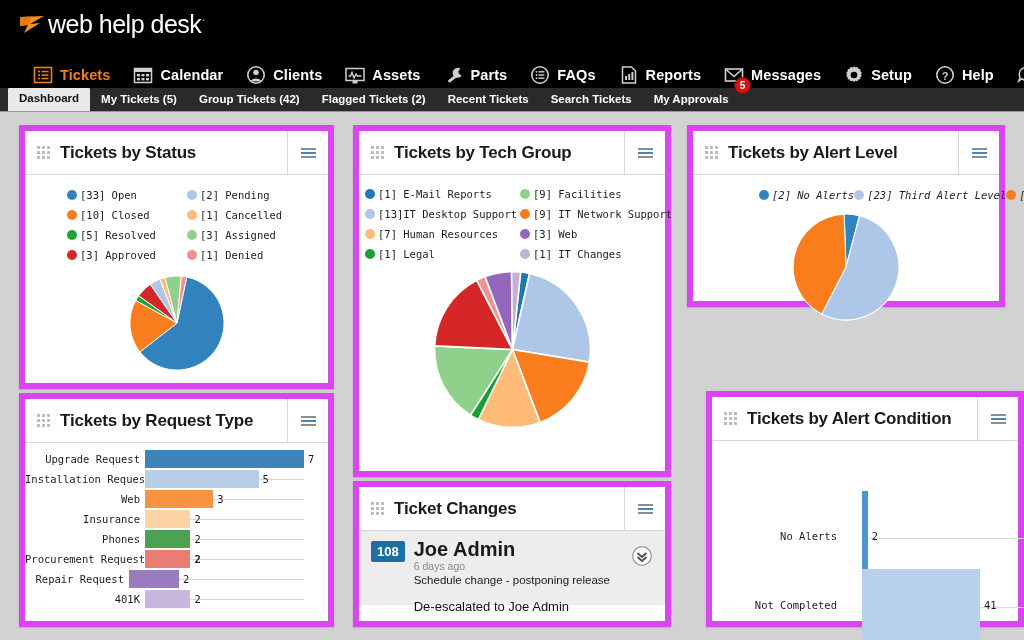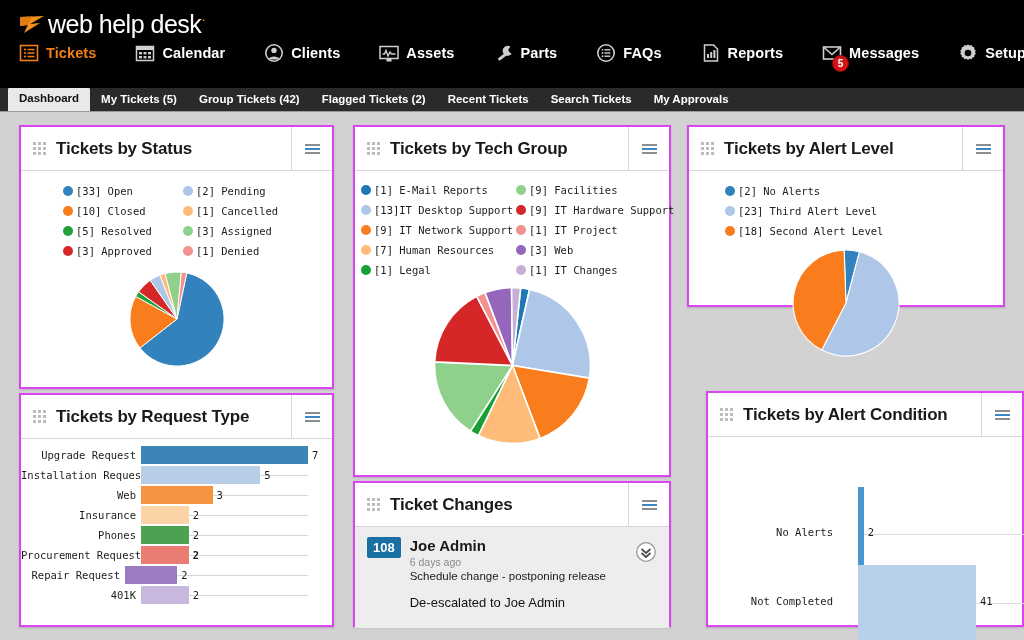--- a/index.html
+++ b/index.html
@@ -26,24 +26,24 @@
     font-size: 25px;
     letter-spacing: -0.5px;
     font-weight: 400;
     position: relative;
     top: -1px;
   }
   .logo-text .dot { color: #ff7f0e; font-size: 14px; vertical-align: super; }
 
   .navrow {
     display: flex;
-    align-items: flex-start;
-    padding-left: 18px;
+    align-items: flex-end;
+    padding-left: 32px;
     height: 44px;
-    gap: 16px;
+    gap: 0px;
   }
   .navitem {
     display: flex;
     align-items: center;
     gap: 6px;
     margin-right: 22px;
     cursor: pointer;
     position: relative;
     white-space: nowrap;
   }
@@ -99,21 +99,21 @@
   
   .board {
     position: absolute;
     top: 112px; left: 0;
     width: 1024px; height: 528px;
     background: #d2d2d2;
   }
   .widget {
     position: absolute;
     background: #ffffff;
-    border: 2px solid #d946ef;
+    border: 6px solid #d946ef;
     box-shadow: 0 1px 2px rgba(0,0,0,0.16);
   }
   .wh {
     height: 44px;
     border-bottom: 1px solid #d7d7d7;
     display: flex;
     align-items: center;
     background: #fff;
     position: relative;
   }
@@ -209,21 +209,21 @@
     color: #fff;
     font-size: 13px;
     font-weight: 700;
     padding: 3px 6px;
     border-radius: 2px;
     margin-right: 9px;
     flex: 0 0 auto;
     line-height: 15px;
   }
   .act-main { flex: 1 1 auto; }
-  .act-name { font-size: 15px; font-weight: 700; color: #1a1a1a; line-height: 17px; }
+  .act-name { font-size: 20px; font-weight: 700; color: #1a1a1a; line-height: 17px; }
   .act-time { font-size: 10.5px; color: #8a8a8a; margin-top: 2px; line-height: 13px; }
   .act-sub { font-size: 11.5px; color: #1a1a1a; line-height: 14px; }
   .act-msg { font-size: 13px; color: #111; margin-top: 12px; }
   .act-expand {
     position: absolute; right: 0; top: 4px;
     width: 22px; height: 22px; cursor: pointer;
   }
 </style>
 </head>
 <body>
@@ -464,30 +464,22 @@
             </div>
           <div class="lg-item">
               <span class="sw" style="background:#8fd18a"></span>
               <span>[9] Facilities</span>
             </div>
           <div class="lg-item">
               <span class="sw" style="background:#aec7e8"></span>
               <span>[13]IT Desktop Support</span>
             </div>
           <div class="lg-item">
-              <span class="sw" style="background:#d62728"></span>
-              <span>[9] IT Hardware Support</span>
-            </div>
-          <div class="lg-item">
               <span class="sw" style="background:#f97d1c"></span>
               <span>[9] IT Network Support</span>
-            </div>
-          <div class="lg-item">
-              <span class="sw" style="background:#f2918f"></span>
-              <span>[1] IT Project</span>
             </div>
           <div class="lg-item">
               <span class="sw" style="background:#ffbb78"></span>
               <span>[7] Human Resources</span>
             </div>
           <div class="lg-item">
               <span class="sw" style="background:#9467bd"></span>
               <span>[3] Web</span>
             </div>
           <div class="lg-item">
@@ -530,21 +522,21 @@
             <i></i>
           </span>
         <span class="wtitle">Tickets by Alert Level</span>
         <span class="wmenu">
             <i></i>
             <i class="mid"></i>
             <i></i>
           </span>
       </div>
       <div class="wbody" style="height:214px;">
-        <div class="legend" style="grid-template-columns:1fr; padding:10px 0 0 36px;">
+        <div class="legend" style="grid-template-columns:1fr 1fr 1fr; padding:10px 0 0 66px;font-style:italic;">
           <div class="lg-item">
               <span class="sw" style="background:#3182bd"></span>
               <span>[2] No Alerts</span>
             </div>
           <div class="lg-item">
               <span class="sw" style="background:#aec7e8"></span>
               <span>[23] Third Alert Level</span>
             </div>
           <div class="lg-item">
               <span class="sw" style="background:#f97d1c"></span>
@@ -664,21 +656,21 @@
             <i></i>
             <i></i>
           </span>
         <span class="wtitle">Ticket Changes</span>
         <span class="wmenu">
             <i></i>
             <i class="mid"></i>
             <i></i>
           </span>
       </div>
-      <div class="wbody activity-body" style="height:101px;">
+      <div class="wbody activity-body" style="height:74px;">
         <div class="act-item">
           <span class="act-num">108</span>
           <div class="act-main">
             <div class="act-name">Joe Admin</div>
             <div class="act-time">6 days ago</div>
             <div class="act-sub">Schedule change - postponing release</div>
             <div class="act-msg">De-escalated to Joe Admin</div>
           </div>
           <span class="act-expand">
             <svg viewBox="0 0 22 22" width="22" height="22">

